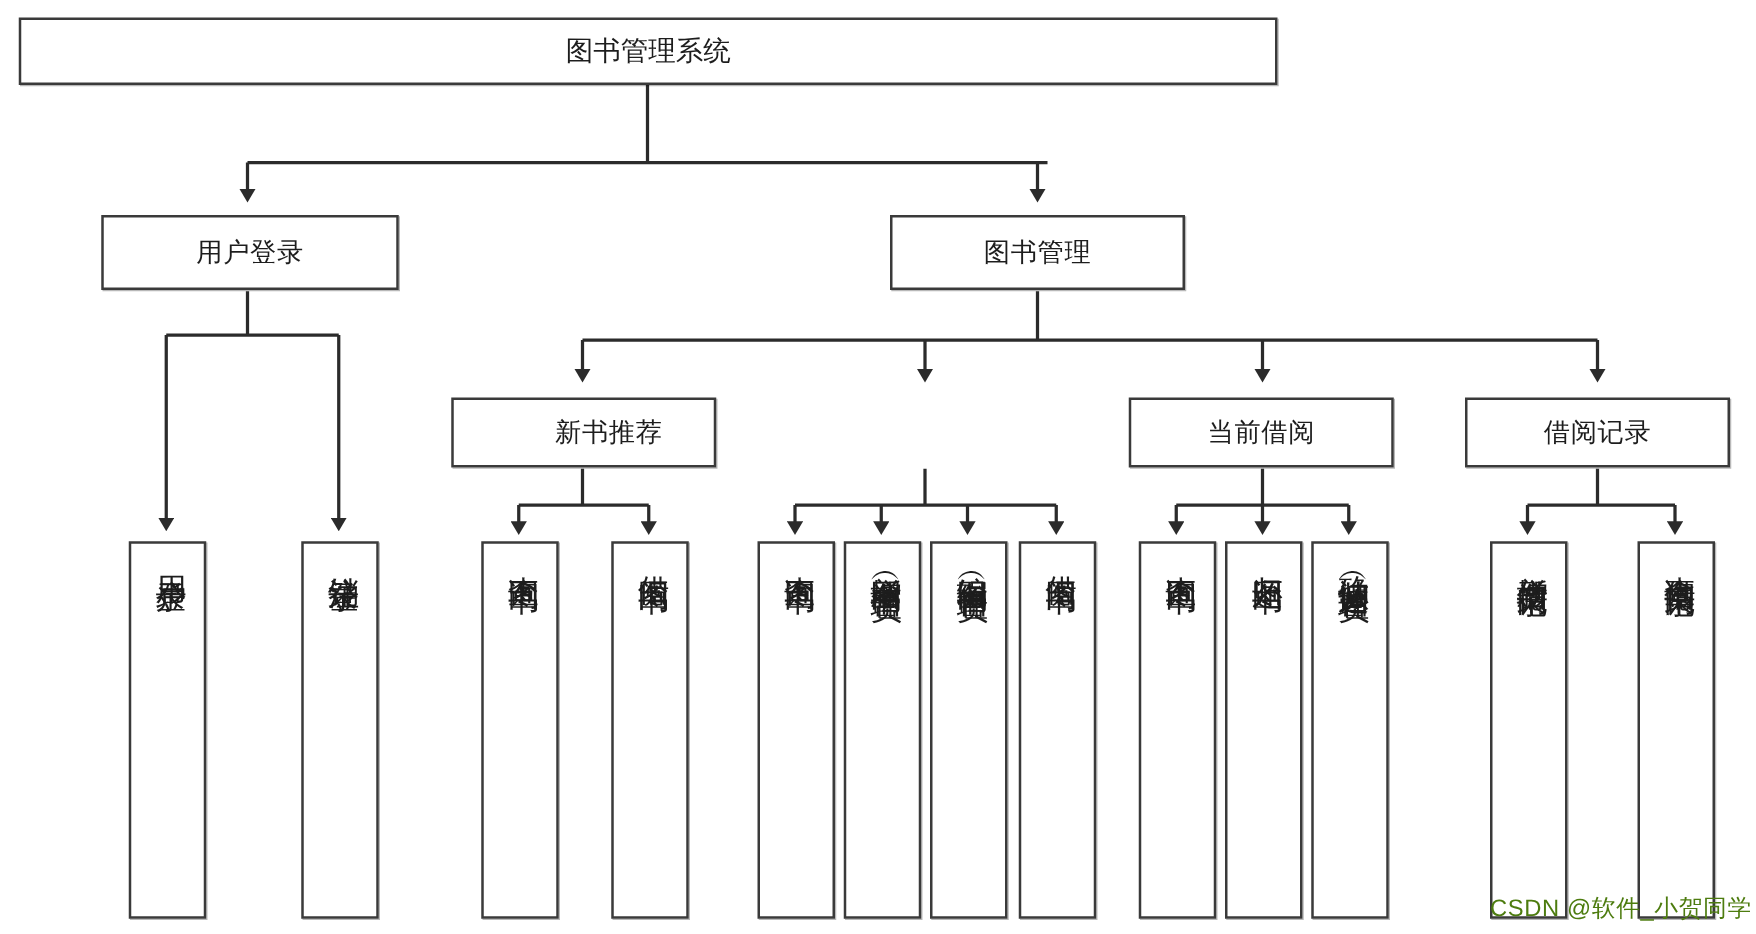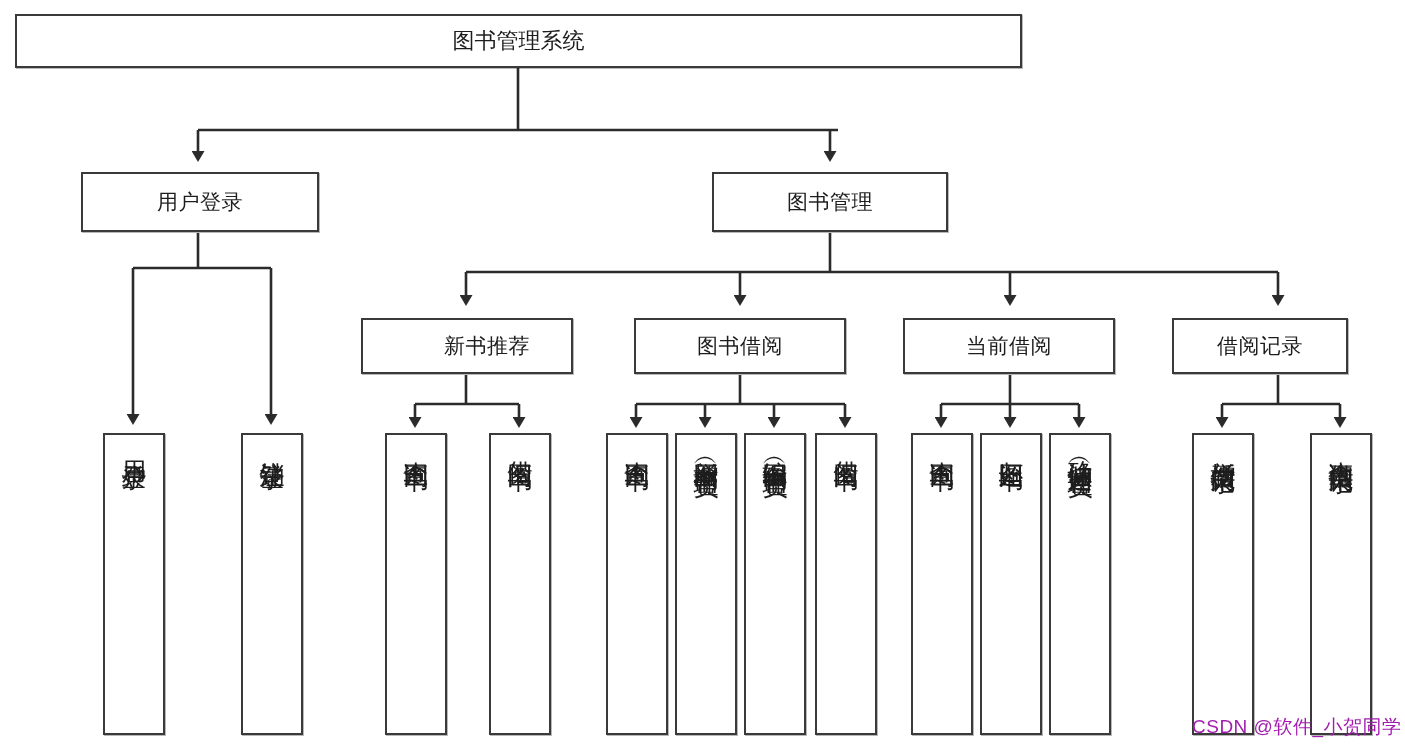--- a/index.html
+++ b/index.html
@@ -28,20 +28,21 @@
   .node {
     position: absolute;
     box-sizing: border-box;
     background: #ffffff;
     border: 2px solid #3a3a3a;
     display: flex;
     align-items: center;
     justify-content: center;
     color: #1d1d1d;
     box-shadow: 1px 1px 0 rgba(0,0,0,0.28);
+    font-family: Liberation Mono, monospace;
   }
   .node.h {
     font-size: 21px;
     letter-spacing: 0.5px;
   }
   .node.root {
     font-size: 22px;
   }
   .node.v {
     writing-mode: vertical-rl;
@@ -60,21 +61,21 @@
   .node .lbl {
     display: block;
     text-align: center;
     white-space: pre-wrap;
   }
   .watermark {
     position: absolute;
     left: 1192px;
     top: 714px;
     font-size: 19px;
-    color: #a21caf;
+    color: #4d7c0f;
     letter-spacing: 0.5px;
     white-space: nowrap;
     user-select: none;
   }
 </style>
 </head>
 <body>
 
 <div id="canvas">
 
@@ -135,27 +136,24 @@
   <div class="node h" style="left:81px; top:172px; width:238px; height:60px;">
     <span class="lbl">用户登录</span>
   </div>
   <div class="node h" style="left:712px; top:172px; width:236px; height:60px;justify-content:center;">
     <span class="lbl">图书管理</span>
   </div>
 
   <div class="node h" style="left:361px; top:318px; width:212px; height:56px;padding-left:40px;">
     <span class="lbl">新书推荐</span>
   </div>
-  <div class="node h" style="left:634px; top:318px; width:212px; height:56px;">
-    <span class="lbl">图书借阅</span>
-  </div>
   <div class="node h" style="left:903px; top:318px; width:212px; height:56px;">
     <span class="lbl">当前借阅</span>
   </div>
-  <div class="node h" style="left:1172px; top:318px; width:176px; height:56px;justify-content:center;">
+  <div class="node h" style="left:1172px; top:318px; width:212px; height:56px;justify-content:center;">
     <span class="lbl">借阅记录</span>
   </div>
 
   <div class="node v" style="left:103px; top:433px; width:62px; height:302px;">
     <span class="lbl">用户登录</span>
   </div>
   <div class="node v" style="left:241px; top:433px; width:62px; height:302px;">
     <span class="lbl">注销登录</span>
   </div>
 

